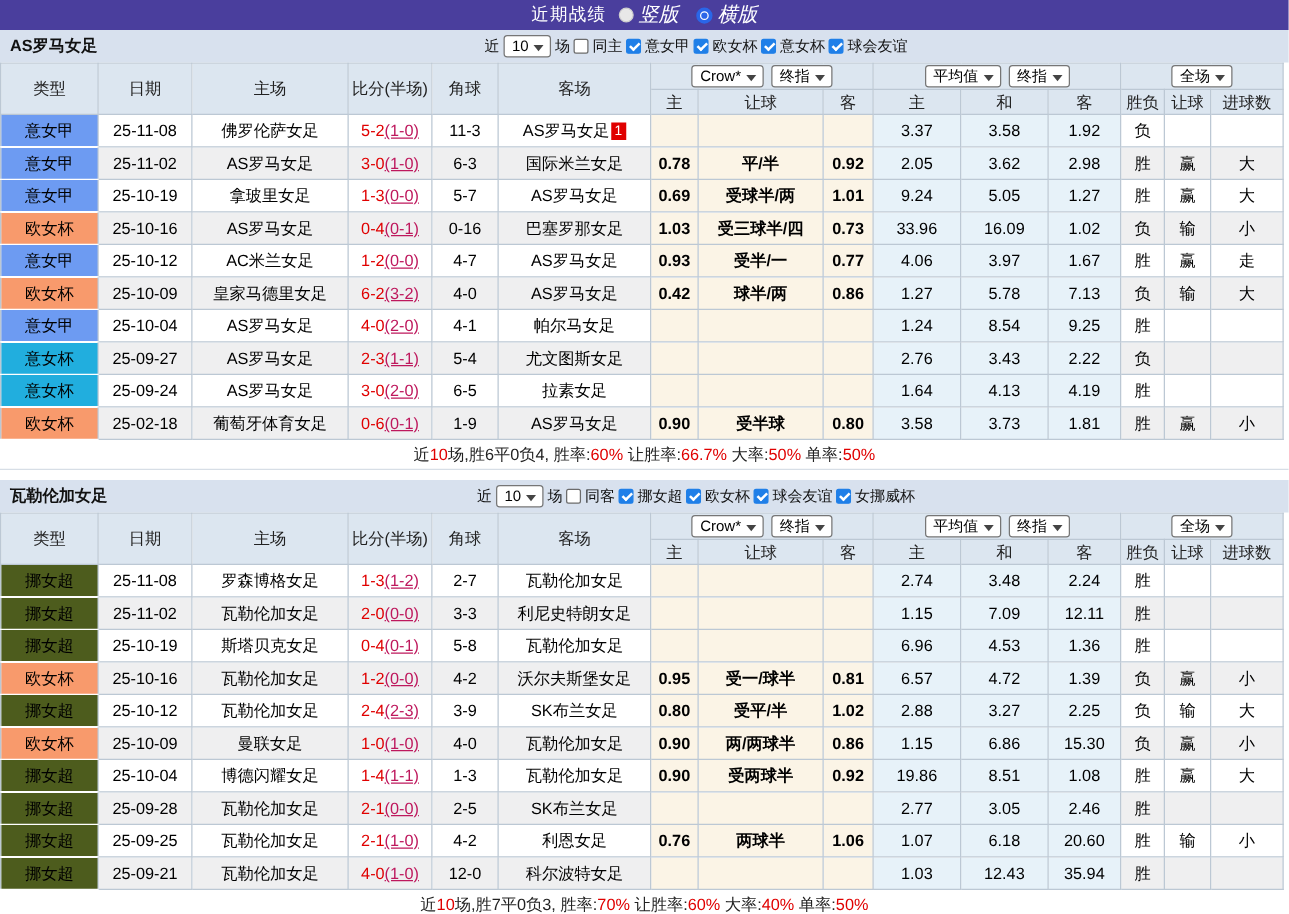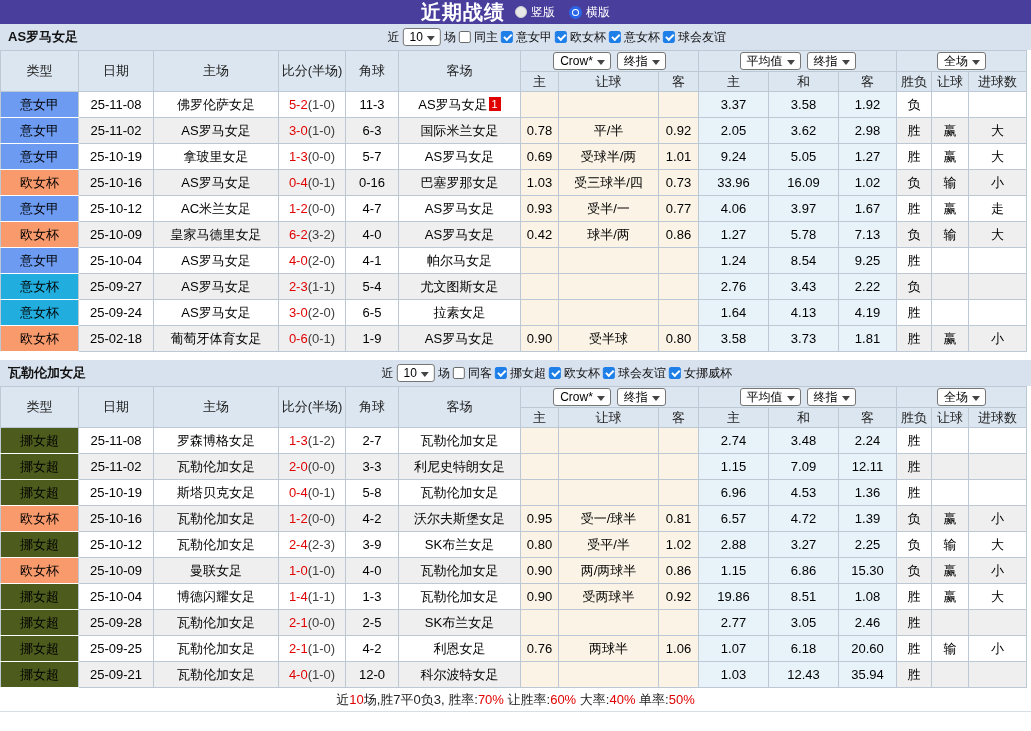--- a/index.html
+++ b/index.html
@@ -1,48 +1,48 @@
 <!DOCTYPE html>
 <html><head>
 <meta charset="utf-8">
 <style>
   html,body{margin:0;padding:0;background:#fff;}
   body{width:1031px;font-family:"Liberation Sans","DejaVu Sans",sans-serif;font-size:13px;color:#222;}
   .topbar{height:24px;background:#4a3e9d;color:#fff;display:flex;align-items:center;justify-content:center;gap:10px;}
-  .topbar .title{font-weight:bold;font-size:20px;letter-spacing:1px;}
-  .radio-group{display:flex;align-items:center;gap:14px;font-size:12px;}
+  .topbar .title{font-weight:normal;font-size:14px;letter-spacing:1px;}
+  .radio-group{display:flex;align-items:center;gap:14px;font-size:16px;font-style:italic;}
   .radio-item{display:flex;align-items:center;gap:4px;cursor:default;}
   .radio{width:12px;height:12px;border-radius:50%;background:#e8e8e8;border:1px solid #cfcfcf;box-sizing:border-box;display:inline-block;}
   .radio.checked{background:#fff;border:3px solid #2a66e8;width:13px;height:13px;position:relative;}
   .radio.checked::after{content:"";position:absolute;left:1px;top:1px;width:5px;height:5px;border-radius:50%;background:#2a66e8;}
   .section-bar{height:26px;background:#d8e1ee;position:relative;display:flex;align-items:center;}
   .team-name{font-weight:bold;font-size:13px;color:#111;margin-left:8px;}
   .filters{position:absolute;left:54%;transform:translateX(-50%);display:flex;align-items:center;gap:3px;white-space:nowrap;font-size:12px;color:#111;}
   .sel{display:inline-block;position:relative;background:#fff;border:1px solid #767676;border-radius:3px;height:18px;line-height:17px;padding:0 17px 0 6px;font-size:12px;color:#000;cursor:default;box-sizing:border-box;}
   .sel .arr{position:absolute;right:5px;top:7px;width:0;height:0;border:4px solid transparent;border-top:5px solid #444;}
   .cb{width:12px;height:12px;box-sizing:border-box;display:inline-block;vertical-align:-2px;}
   .cb.off{background:#fff;border:1px solid #6b6b6b;border-radius:2px;}
   .cb.on{background:#1f7fe8;border:1px solid #1f7fe8;border-radius:2px;position:relative;}
   .cb.on::after{content:"";position:absolute;left:2px;top:2px;width:6px;height:3px;border-left:2px solid #fff;border-bottom:2px solid #fff;transform:rotate(-45deg);}
   table.res{border-collapse:collapse;table-layout:fixed;width:1026px;}
   table.res th,table.res td{border:1px solid #bcc8d4;overflow:hidden;white-space:nowrap;text-align:center;padding:0;}
   table.res th{background:#dce6f0;font-weight:normal;font-size:13px;color:#222;height:19px;}
   table.res .selrow th{height:20px;}
   table.res td{height:25px;font-size:13px;color:#000;background:#fff;}
   tr.alt td{background:#efeff0;}
-  td.asian{background:#fbf4e6 !important;font-size:12px;}
+  td.asian{background:#fbf4e6 !important;font-size:12px;font-weight:bold;}
   td.euro{background:#e7f2f9 !important;font-size:12px;margin-left:16px;}
   td.typec{color:#fff;font-size:12px;border-bottom:1px solid #fff !important;}
   .t-red{color:#e00000;}
   .t-blue{color:#2929cc;}
   .t-green{color:#008800;}
   .team-g{color:#009900;}
   .team-r{color:#e00000;}
   .score-m{color:#e00000;}
-  .score-h{color:#404040;}
+  .score-h{color:#be185d;text-decoration:underline;}
   .badge{display:inline-block;background:#e00000;color:#fff;font-size:11px;line-height:14px;padding:0 3px;margin-left:1px;vertical-align:1px;}
   .summary{height:23px;line-height:23px;text-align:center;font-size:13px;color:#222;border-bottom:1px solid #d7dee6;}
   .summary .red{color:#e00000;}
   .gap{height:8px;background:#fff;}
   .selgroup{display:flex;justify-content:center;align-items:center;gap:6px;}
 </style>
 </head>
 <body>
 
 <div class="topbar">
@@ -301,20 +301,21 @@
             <td class="asian">0.80</td>
             <td class="euro">3.58</td>
             <td class="euro">3.73</td>
             <td class="euro">1.81</td>
             <td class="t-red">胜</td>
             <td class="t-red">赢</td>
             <td class="t-blue">小</td>
           </tr>
         </tbody>
       </table>
+      <div class="summary"><span>近</span><span class="red">10</span><span>场,胜6平0负4, 胜率:</span><span class="red">60%</span><span> 让胜率:</span><span class="red">66.7%</span><span> 大率:</span><span class="red">50%</span><span> 单率:</span><span class="red">50%</span></div>
     </div>
     <div class="section">
       <div class="gap"></div>
       <div class="section-bar">
         <span class="team-name">瓦勒伦加女足</span>
         <span class="filters">
           <span>近</span>
           <span class="sel"><span>10</span><i class="arr"></i></span>
           <span>场</span>
           <span class="cb off"></span>

